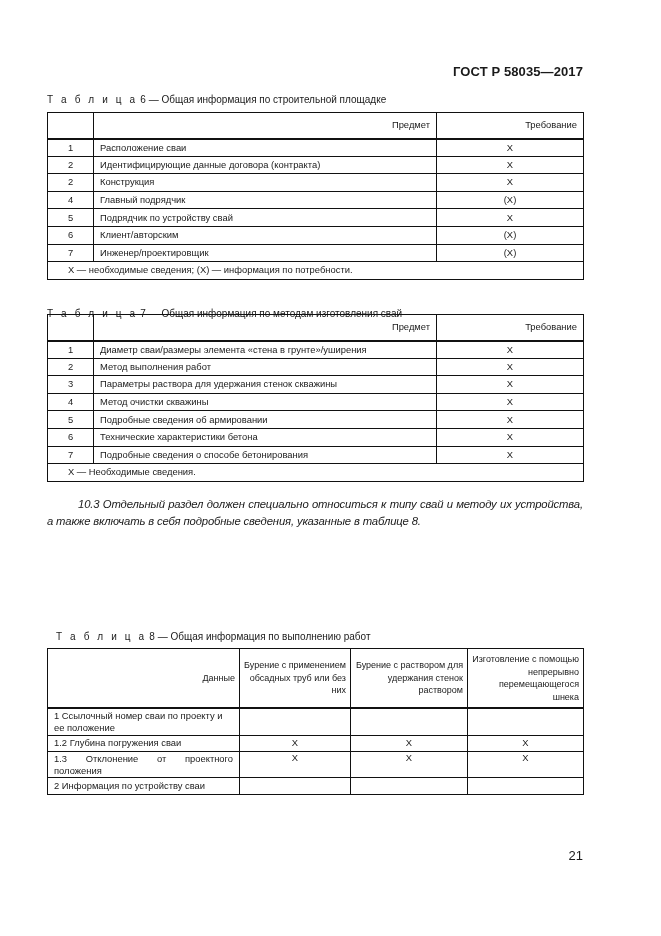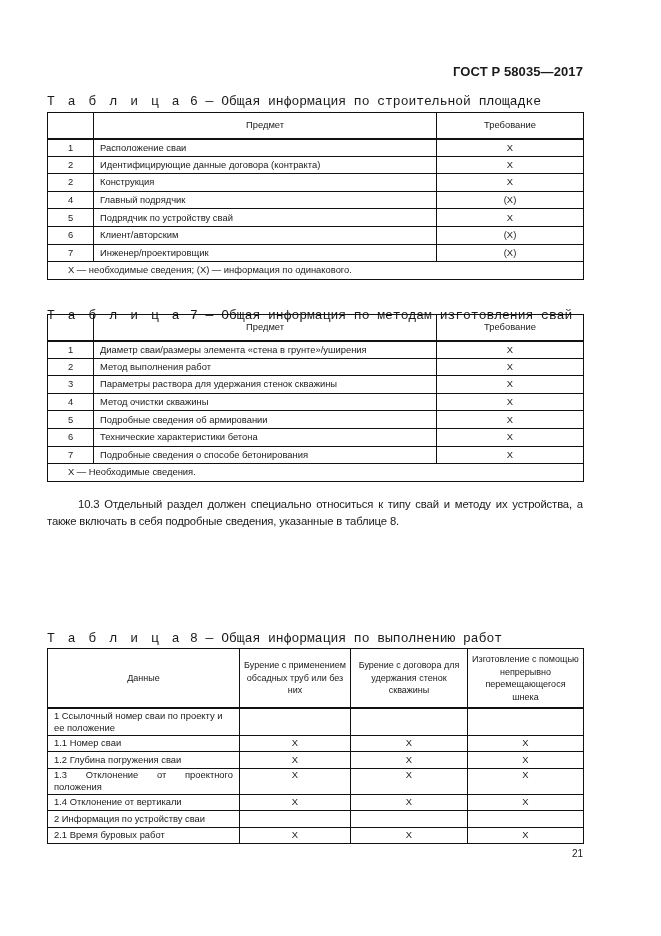--- a/index.html
+++ b/index.html
@@ -5,45 +5,45 @@
   html, body { margin: 0; padding: 0; background: #ffffff; }
   body {
     width: 661px; height: 936px; position: relative; overflow: hidden;
     font-family: "Liberation Sans", sans-serif; color: #1a1a1a;
   }
   .std-code {
     position: absolute; left: 400px; top: 64px; width: 183px; text-align: right;
     font-weight: bold; font-size: 13px; letter-spacing: 0.1px;
   }
   .caption {
-    position: absolute; left: 47px; font-size: 13px; white-space: nowrap; font-family: Liberation Mono, monospace;
+    position: absolute; left: 47px; font-size: 10px; white-space: nowrap;
   }
   .caption .sp { letter-spacing: 2.6px; }
   table.t {
     position: absolute; left: 47px; width: 536px;
     border-collapse: collapse; font-size: 9.4px; table-layout: fixed;
   }
   table.t td, table.t th {
     border: 1px solid #111; padding: 0 6px; font-weight: normal;
     vertical-align: middle; line-height: 12px;
   }
-  table.t thead th { border-bottom: 2.5px solid #111; }
+  table.t thead th { border-bottom: 2.5px solid #111; text-align: right; }
   .c { text-align: center; }
   .note { padding-left: 20px !important; }
   .para {
     position: absolute; left: 47px; width: 536px; font-size: 11.3px;
     line-height: 16.5px; text-align: justify; letter-spacing: -0.15px;
   }
-  .para p { margin: 0; text-indent: 31px; }
+  .para p { margin: 0; text-indent: 31px; font-style: italic; }
   .t8 td { vertical-align: top; padding-top: 3px; padding-bottom: 2px; margin-top: 18px; }
   .t8 td.c { vertical-align: middle; }
   .t8 thead th { padding: 4px 4px; line-height: 12.5px; font-size: 9px; }
   .page-num {
     position: absolute; left: 538px; top: 848px; width: 45px; text-align: right;
-    font-size: 10px;
+    font-size: 13px;
   }
 </style>
 </head>
 <body>
 
 <div class="std-code">ГОСТ Р 58035—2017</div>
 
 <div class="caption" style="top:94px;">
   <span class="sp">Т а б л и ц а</span><span> 6 — Общая информация по строительной площадке</span>
 </div>
@@ -90,21 +90,21 @@
         <td class="c">6</td>
         <td>Клиент/авторским</td>
         <td class="c">(X)</td>
       </tr>
     <tr style="height:17.6px">
         <td class="c">7</td>
         <td>Инженер/проектировщик</td>
         <td class="c">(X)</td>
       </tr>
     <tr style="height:17.6px">
-        <td colspan="3" class="note">X — необходимые сведения; (X) — информация по одинакового.</td>
+        <td colspan="3" class="note">X — необходимые сведения; (X) — информация по потребности.</td>
       </tr>
   </tbody>
 </table>
 
 <div class="caption" style="top:308px;">
   <span class="sp">Т а б л и ц а</span><span> 7 — Общая информация по методам изготовления свай</span>
 </div>
 <table class="t" style="top:314px;">
   <colgroup>
       <col style="width:46px">
@@ -157,77 +157,59 @@
     <tr style="height:17.6px">
         <td colspan="3" class="note">X — Необходимые сведения.</td>
       </tr>
   </tbody>
 </table>
 
 <div class="para" style="top:496px;">
   <p>10.3 Отдельный раздел должен специально относиться к типу свай и методу их устройства, а также включать в себя подробные сведения, указанные в таблице 8.</p>
 </div>
 
-<div class="caption" style="top:631px;">
+<div class="caption" style="top:631px;margin-left:9px;">
   <span class="sp">Т а б л и ц а</span><span> 8 — Общая информация по выполнению работ</span>
 </div>
 <table class="t t8" style="top:648px;">
   <colgroup>
       <col style="width:192px">
       <col style="width:111px">
       <col style="width:117px">
       <col style="width:116px">
     </colgroup>
   <thead>
     <tr style="height:45px;">
       <th class="c">Данные</th>
       <th class="c">Бурение с применением обсадных труб или без них</th>
-      <th class="c">Бурение с договора для удержания стенок скважины</th>
+      <th class="c">Бурение с раствором для удержания стенок раствором</th>
       <th class="c">Изготовление с помощью непрерывно перемещающегося шнека</th>
     </tr>
   </thead>
   <tbody>
     <tr style="height:27px">
         <td>1 Ссылочный номер сваи по проекту и ее положение</td>
         <td class="c"></td>
         <td class="c"></td>
         <td class="c"></td>
       </tr>
     <tr style="height:16.5px">
-        <td>1.1 Номер сваи</td>
-        <td class="c">X</td>
-        <td class="c">X</td>
-        <td class="c">X</td>
-      </tr>
-    <tr style="height:16.5px">
         <td>1.2 Глубина погружения сваи</td>
         <td class="c">X</td>
         <td class="c">X</td>
         <td class="c">X</td>
       </tr>
     <tr style="height:26px">
         <td style="text-align:justify">1.3 Отклонение от проектного положения</td>
         <td class="c" style="vertical-align:top">X</td>
         <td class="c" style="vertical-align:top">X</td>
         <td class="c" style="vertical-align:top">X</td>
       </tr>
     <tr style="height:16.5px">
-        <td>1.4 Отклонение от вертикали</td>
-        <td class="c">X</td>
-        <td class="c">X</td>
-        <td class="c">X</td>
-      </tr>
-    <tr style="height:16.5px">
         <td>2 Информация по устройству сваи</td>
         <td class="c"></td>
         <td class="c"></td>
         <td class="c"></td>
-      </tr>
-    <tr style="height:16.5px">
-        <td>2.1 Время буровых работ</td>
-        <td class="c">X</td>
-        <td class="c">X</td>
-        <td class="c">X</td>
       </tr>
   </tbody>
 </table>
 
 <div class="page-num">21</div>
 
 </body></html>

